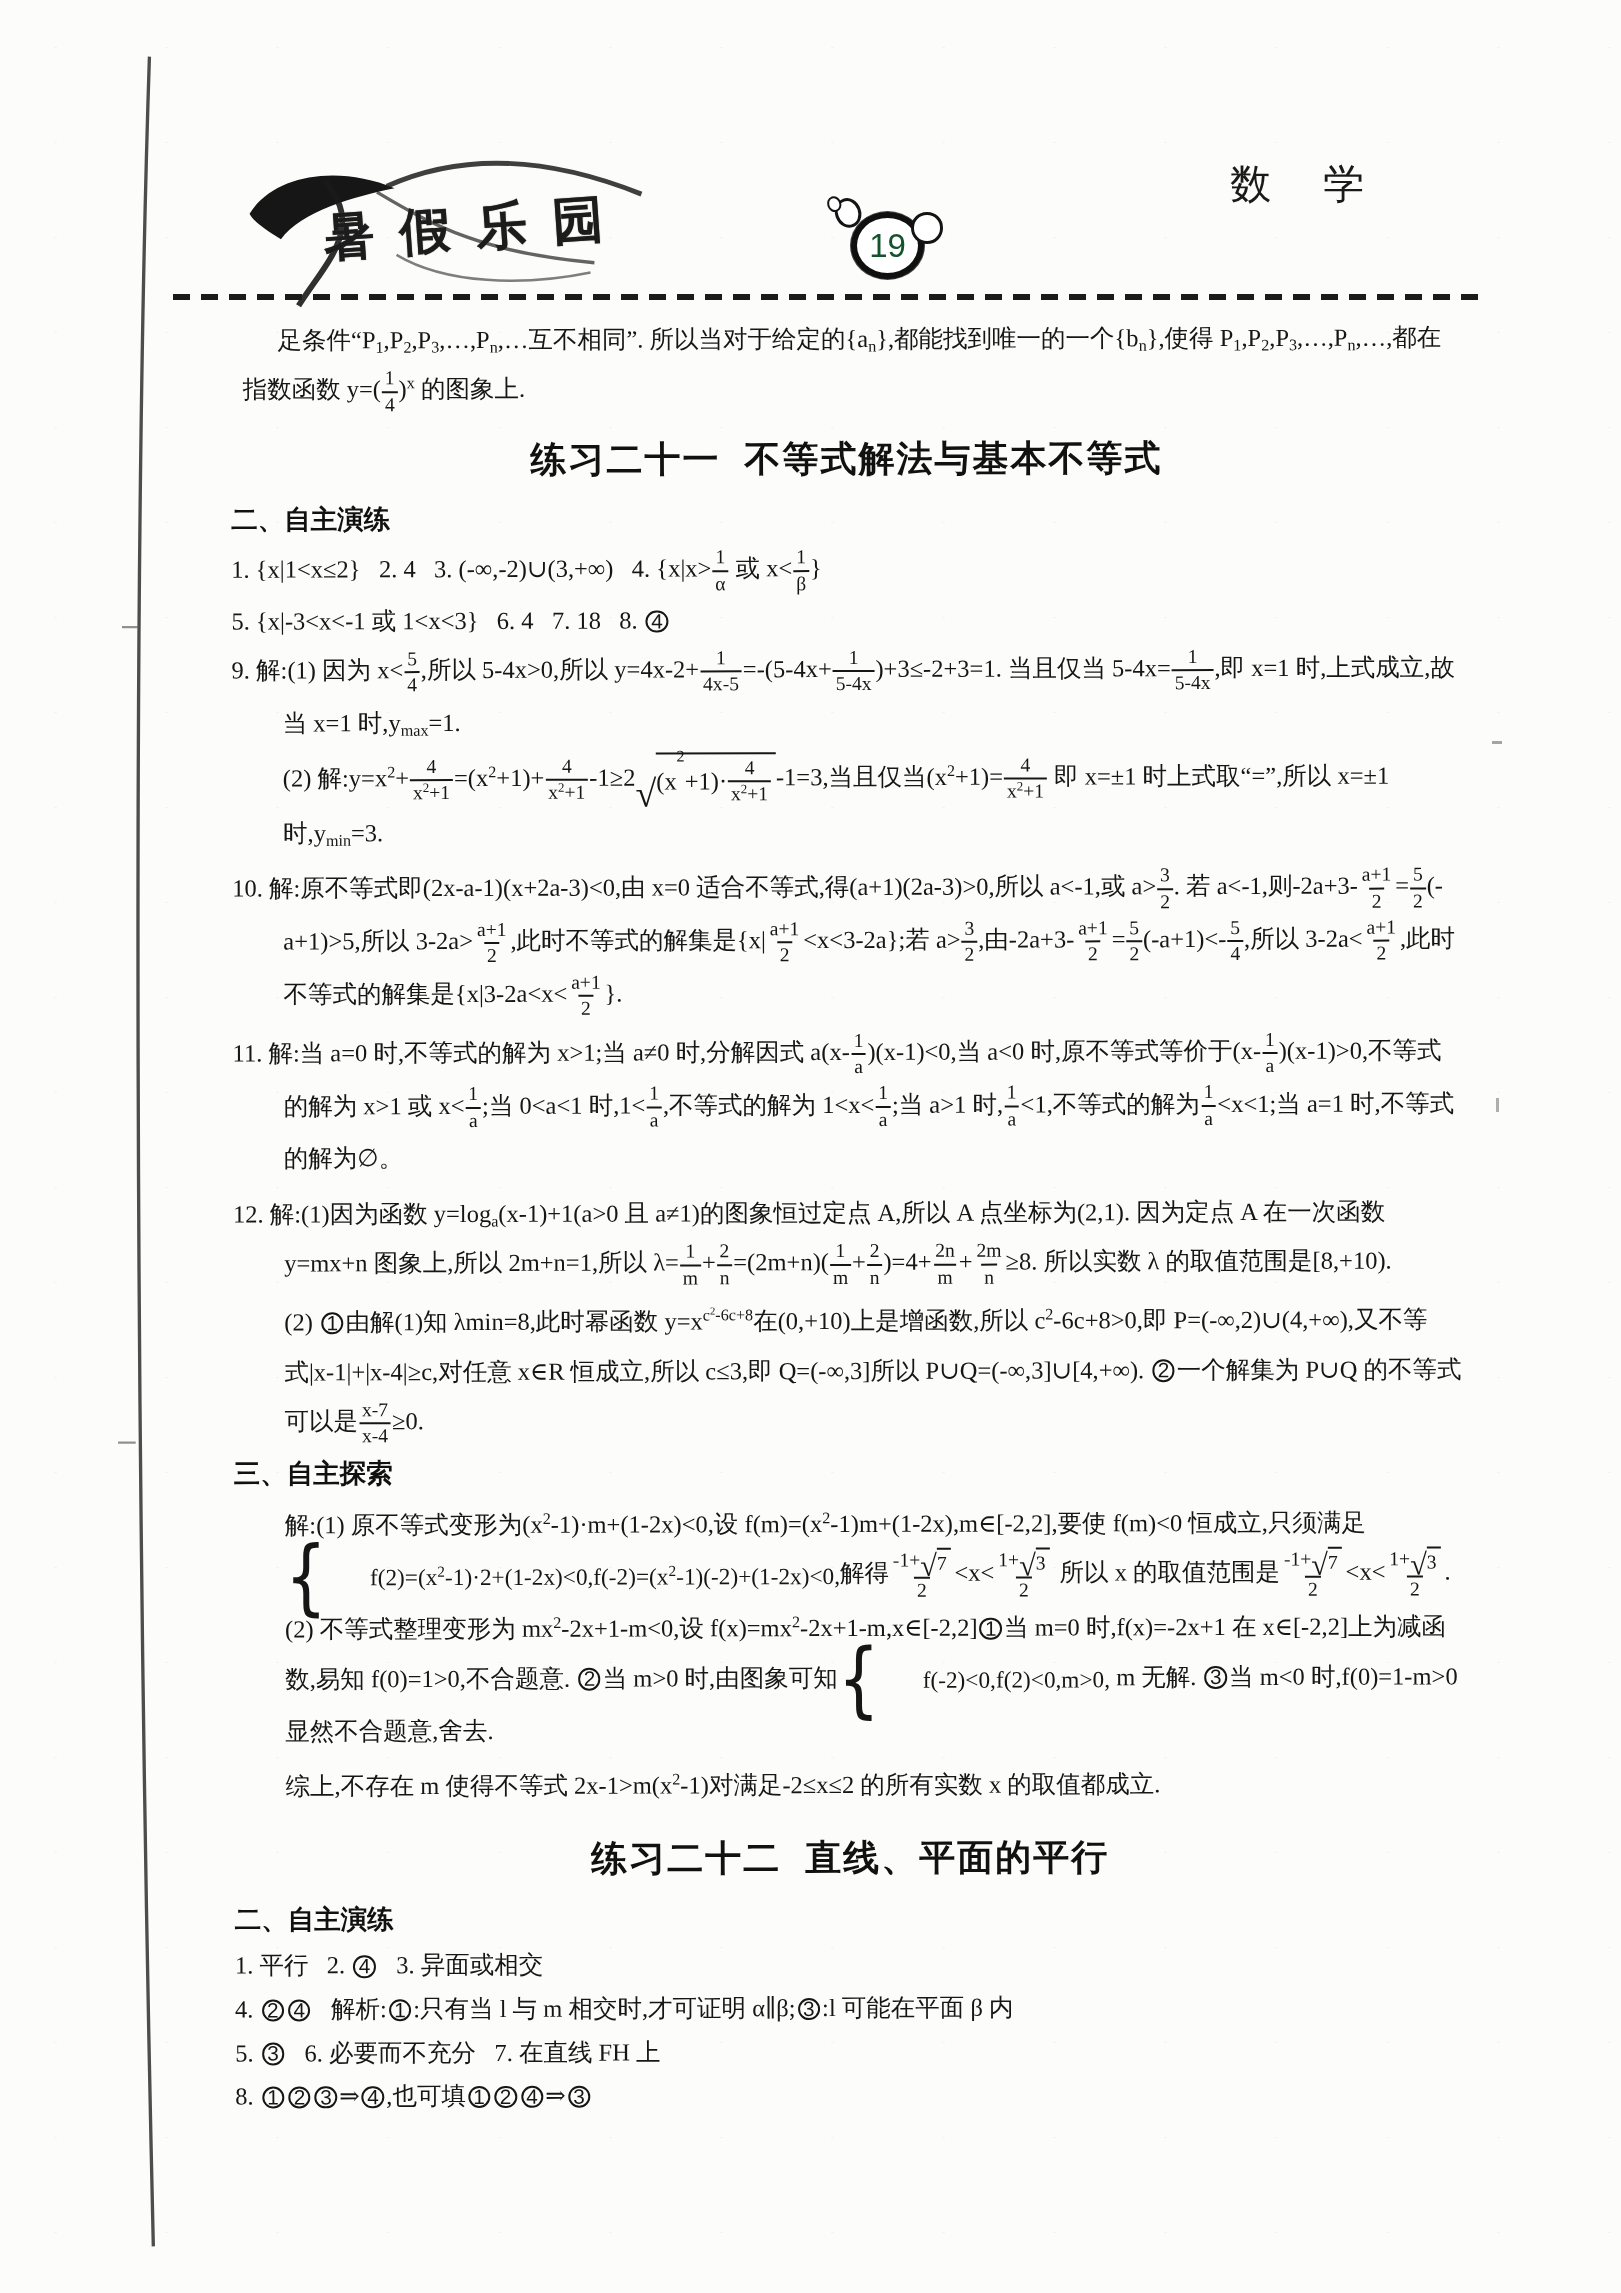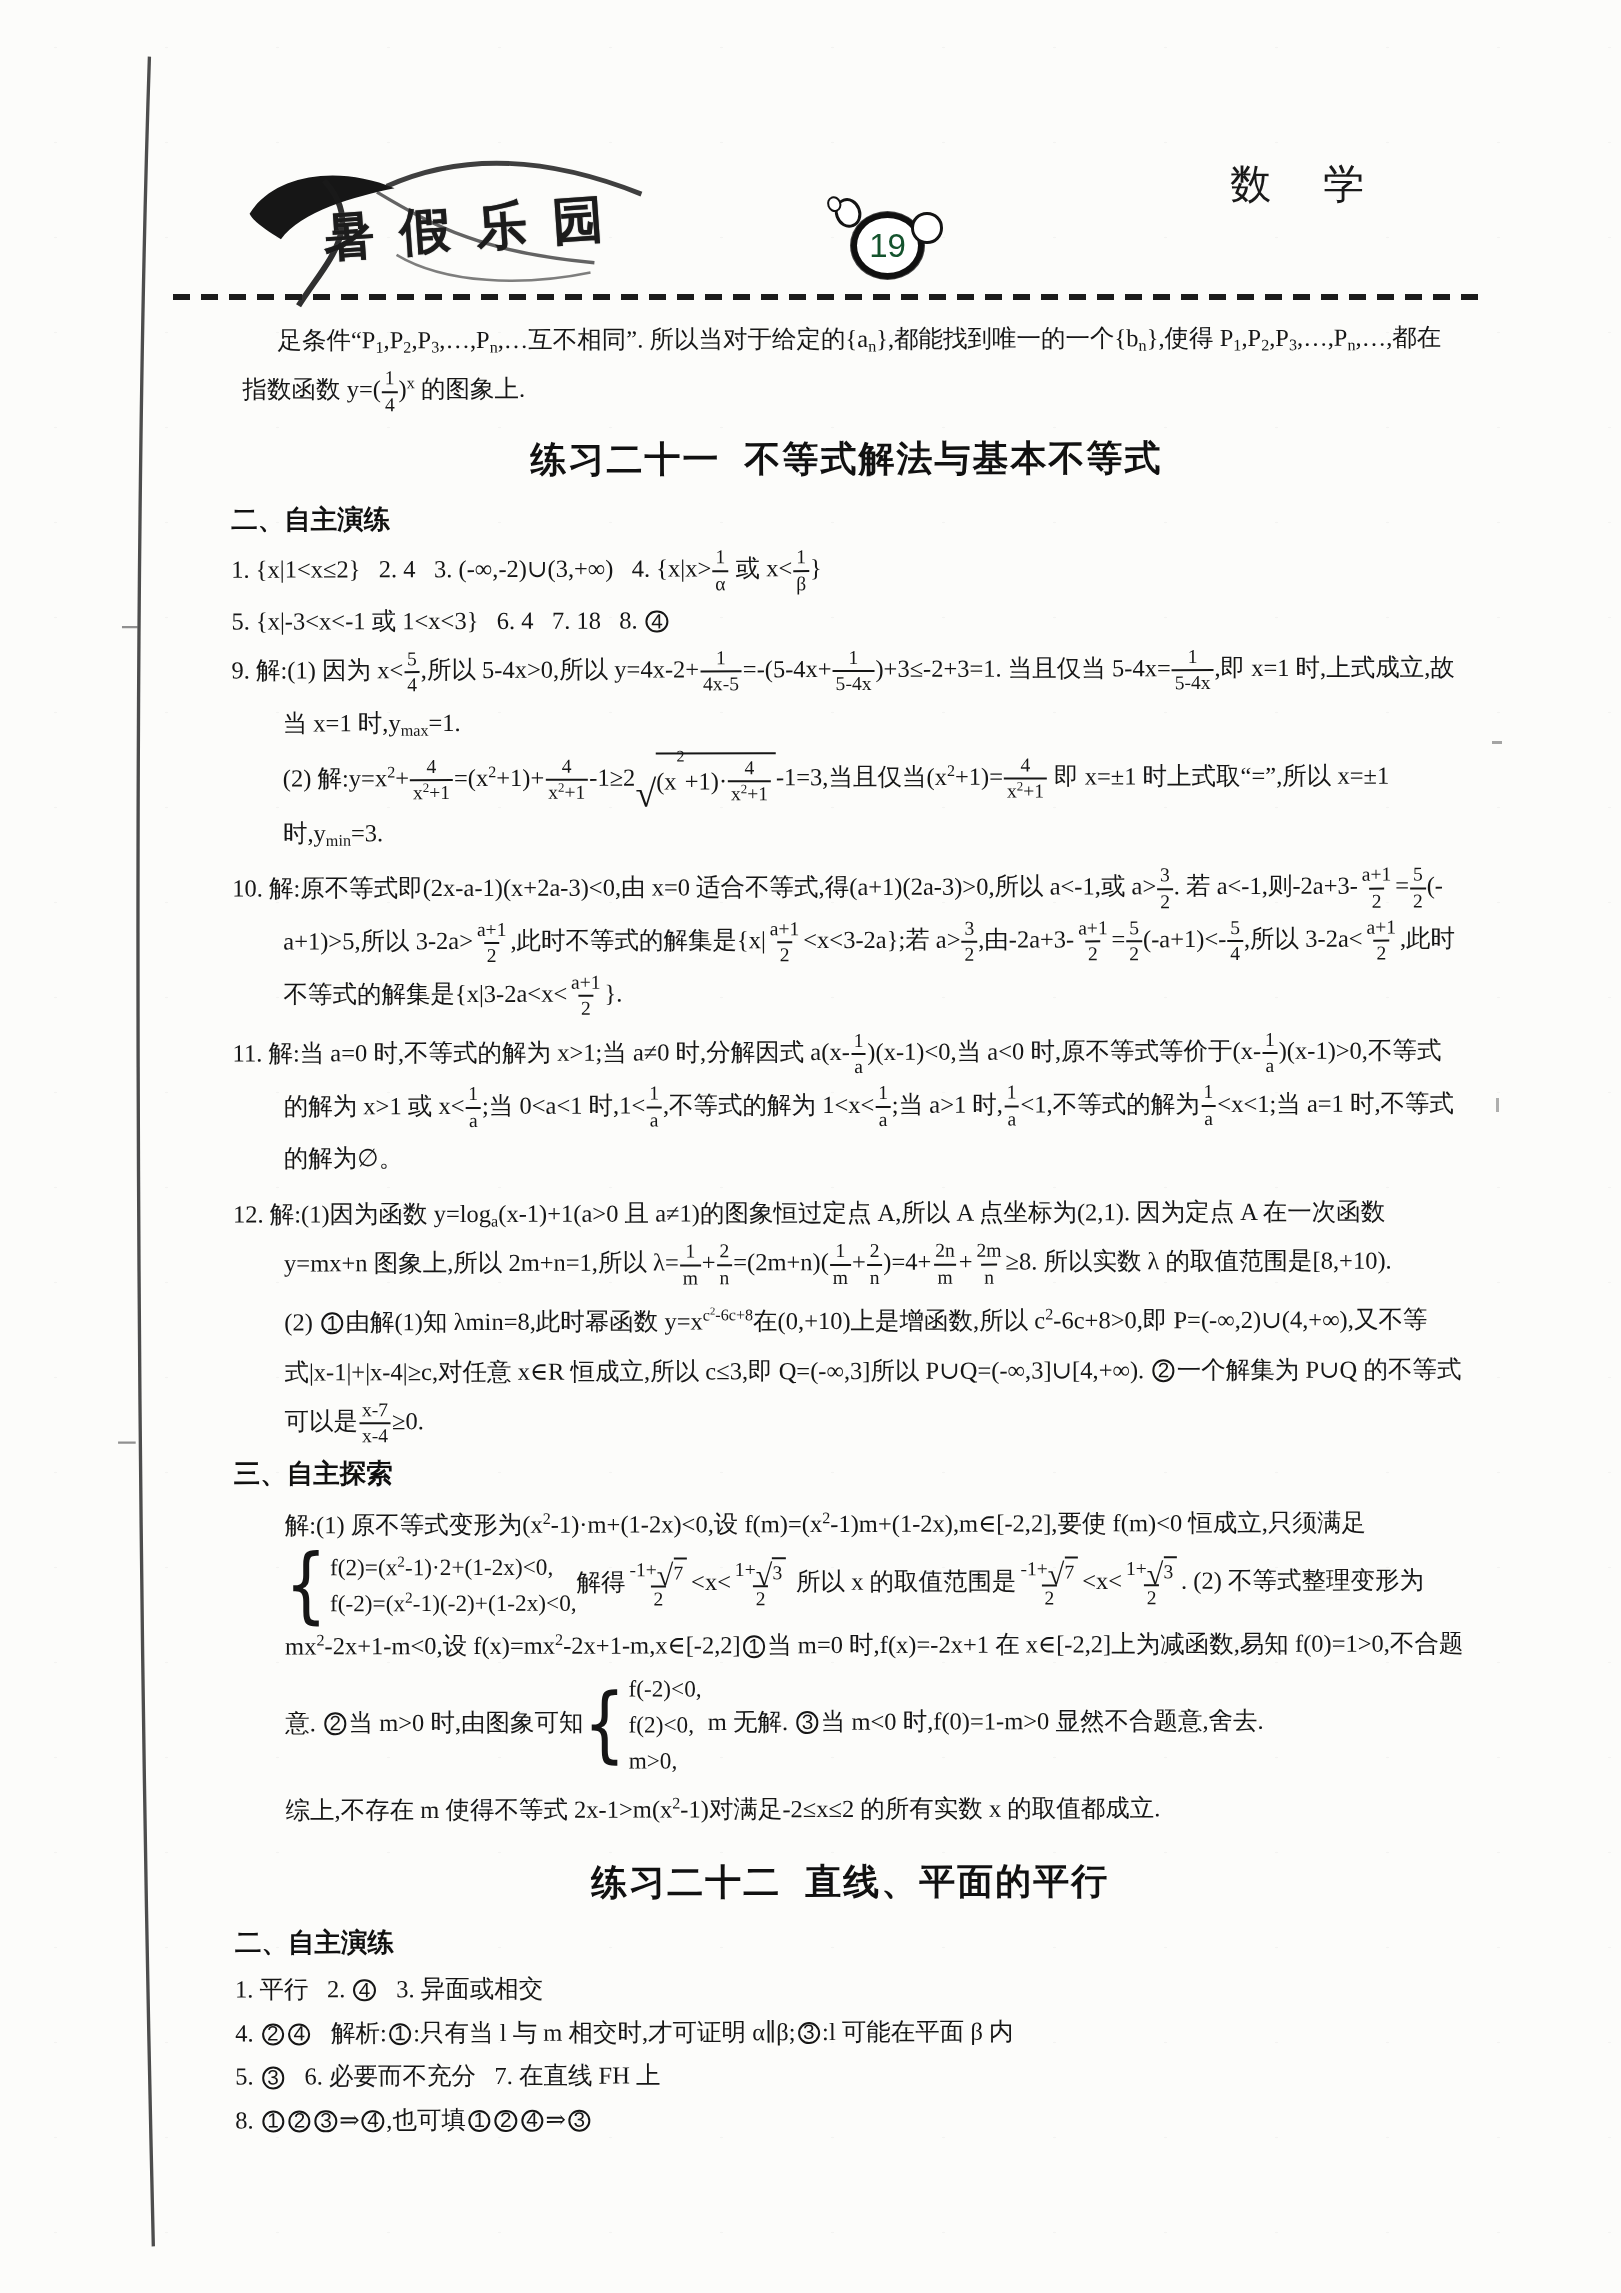--- a/index.html
+++ b/index.html
@@ -63,21 +63,21 @@
       font-size:0.8em;line-height:1.25;text-indent:0;padding:0 1px;}
   .fr .fn{padding:0 2.9px;}
   .fr .fd{border-top:2px solid currentColor;padding:0 2.9px;}
   sup,sub{font-size:0.66em;line-height:0;}
   sup{vertical-align:0.55em;} sub{vertical-align:-0.28em;}
   .sq{display:inline-flex;align-items:center;vertical-align:middle;text-indent:0;}
   .sq .rad{font-size:1.55em;line-height:0.8;align-self:stretch;display:flex;align-items:flex-end;transform:translateY(2px);}
   .sq .sqb{border-top:2.5px solid currentColor;padding:2px 3.9px 0 0;display:inline-flex;align-items:flex-start;}
   .cases{display:inline-flex;align-items:center;vertical-align:middle;text-indent:0;}
   .cases .br{font-size:2.7em;font-weight:400;line-height:0.75;margin-right:2.9px;transform:scaleY(1.25);font-family:"DejaVu Sans",sans-serif;}
-  .cases .cl{display:inline-flex;flex-direction:column;align-items:flex-start;font-size:0.95em;line-height:1.55;}
+  .cases .cl{display:inline-flex;flex-direction:row;align-items:flex-start;font-size:0.95em;line-height:1.55;margin-left:40px;}
   .circ{
     display:inline-flex;align-items:center;justify-content:center;box-sizing:border-box;
     width:1.08em;height:1.08em;border:2px solid currentColor;border-radius:50%;
     font-size:0.85em;line-height:1;vertical-align:0.02em;margin:0 2px;text-indent:0;
     font-family:"Liberation Sans","DejaVu Sans",sans-serif;
   }
   .tick{position:absolute;background:#3a3a3a;}
 </style>
 </head>
 <body>

